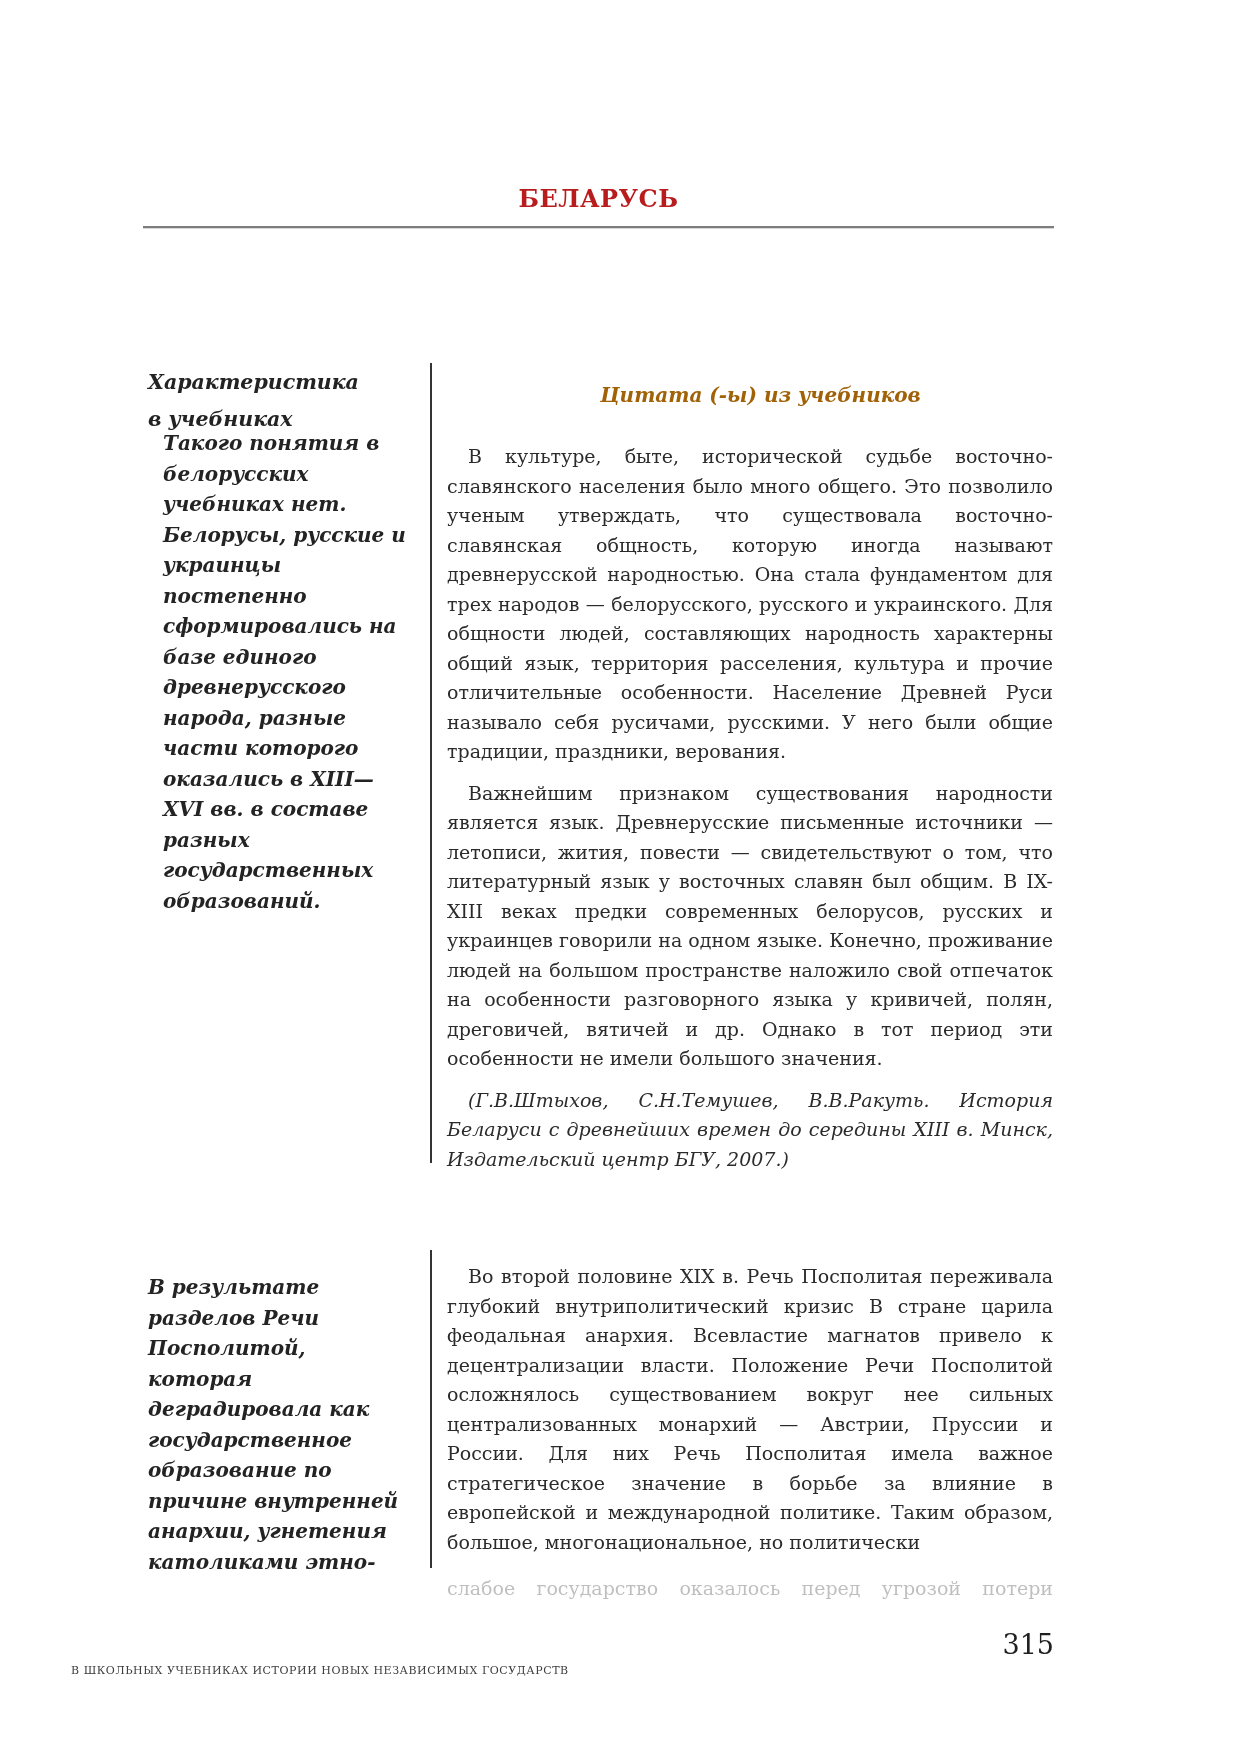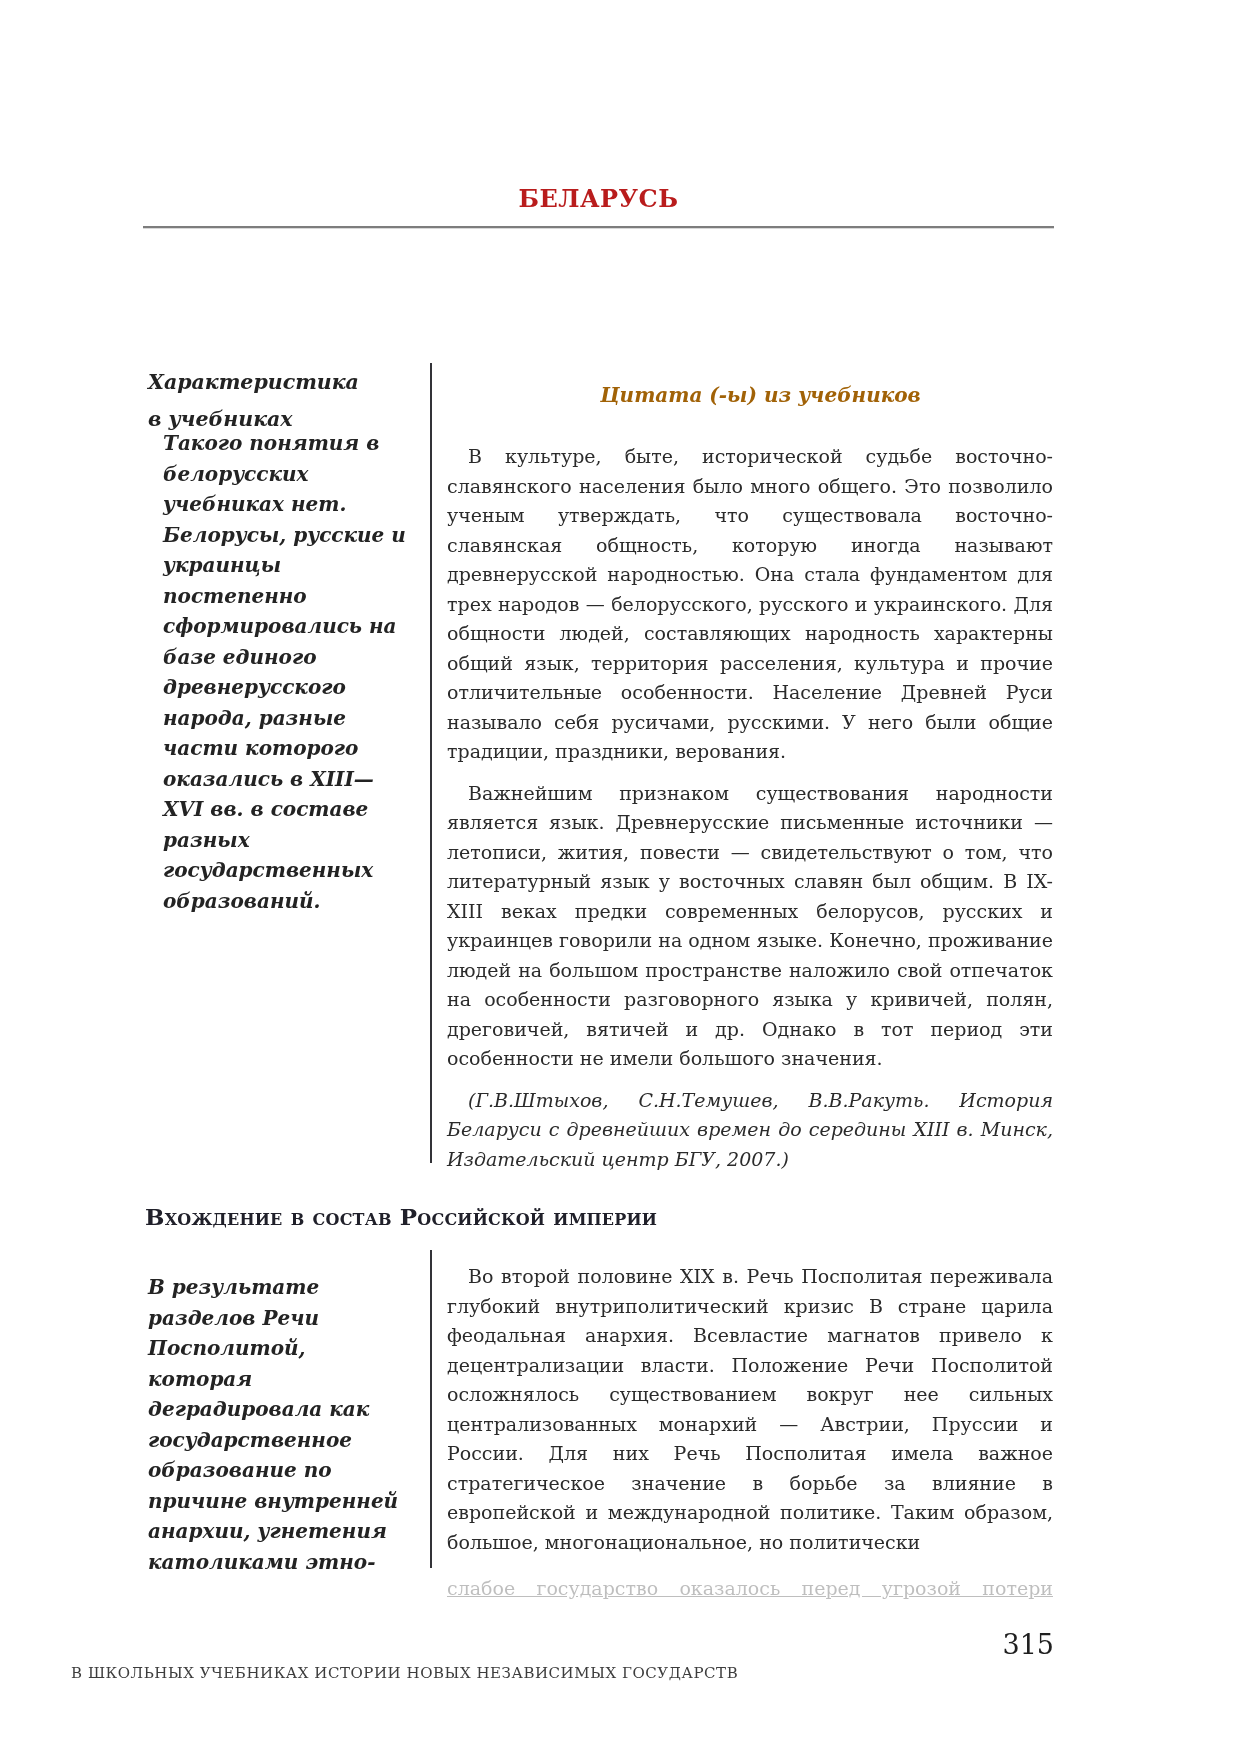--- a/index.html
+++ b/index.html
@@ -64,25 +64,24 @@
     color:#2b2b2b;
   }
   .citation{
     font-style:italic;
   }
   .faded-line{
     font-size:19px;line-height:29.5px;
     text-align:justify;text-align-last:justify;
     color:#2b2b2b;opacity:0.30;filter:blur(0.5px);
     margin-top:17px;
-    text-decoration:underline;
   }
   .footer-text{
     position:absolute;left:71px;top:1664px;
-    font-size:15px;letter-spacing:0.55px;color:#3d3d3d;
+    font-size:11px;letter-spacing:0.55px;color:#3d3d3d;
   }
   .page-number{
     position:absolute;left:954px;top:1629px;width:100px;
     text-align:right;font-size:27px;color:#1f1f1f;
   }
 </style>
 </head>
 <body>
 
 <div class="page">
@@ -97,21 +96,20 @@
 
   <div class="vdivider" id="divider-1"></div>
 
   <div class="right-col" id="right-col-1">
     <div class="quote-heading">Цитата (-ы) из учебников</div>
     <p>В культуре, быте, исторической судьбе восточно-славянского населения было много общего. Это позволило ученым утверждать, что существовала восточно-славянская общность, которую иногда называют древнерусской народностью. Она стала фундаментом для трех народов — белорусского, русского и украинского. Для общности людей, составляющих народность характерны общий язык, территория расселения, культура и прочие отличительные особенности. Население Древней Руси называло себя русичами, русскими. У него были общие традиции, праздники, верования.</p>
     <p>Важнейшим признаком существования народности является язык. Древнерусские письменные источники — летописи, жития, повести — свидетельствуют о том, что литературный язык у восточных славян был общим. В IX-XIII веках предки современных белорусов, русских и украинцев говорили на одном языке. Конечно, проживание людей на большом пространстве наложило свой отпечаток на особенности разговорного языка у кривичей, полян, дреговичей, вятичей и др. Однако в тот период эти особенности не имели большого значения.</p>
     <p class="citation">(Г.В.Штыхов, С.Н.Темушев, В.В.Ракуть. История Беларуси с древнейших времен до середины XIII в. Минск, Издательский центр БГУ, 2007.)</p>
   </div>
 
-  <div class="sec-heading" id="sec2-heading">Вхождение в состав Российской империи</div>
 
   <div class="left-body" id="left-body-2">В результате разделов Речи Посполитой, которая деградировала как государственное образование по причине внутренней анархии, угнетения католиками этно-</div>
 
   <div class="vdivider" id="divider-2"></div>
 
   <div class="right-col" id="right-col-2">
     <p>Во второй половине XIX в. Речь Посполитая переживала глубокий внутриполитический кризис В стране царила феодальная анархия. Всевластие магнатов привело к децентрализации власти. Положение Речи Посполитой осложнялось существованием вокруг нее сильных централизованных монархий — Австрии, Пруссии и России. Для них Речь Посполитая имела важное стратегическое значение в борьбе за влияние в европейской и международной политике. Таким образом, большое, многонациональное, но политически</p>
     <div class="faded-line">слабое государство оказалось перед угрозой потери</div>
   </div>
 

